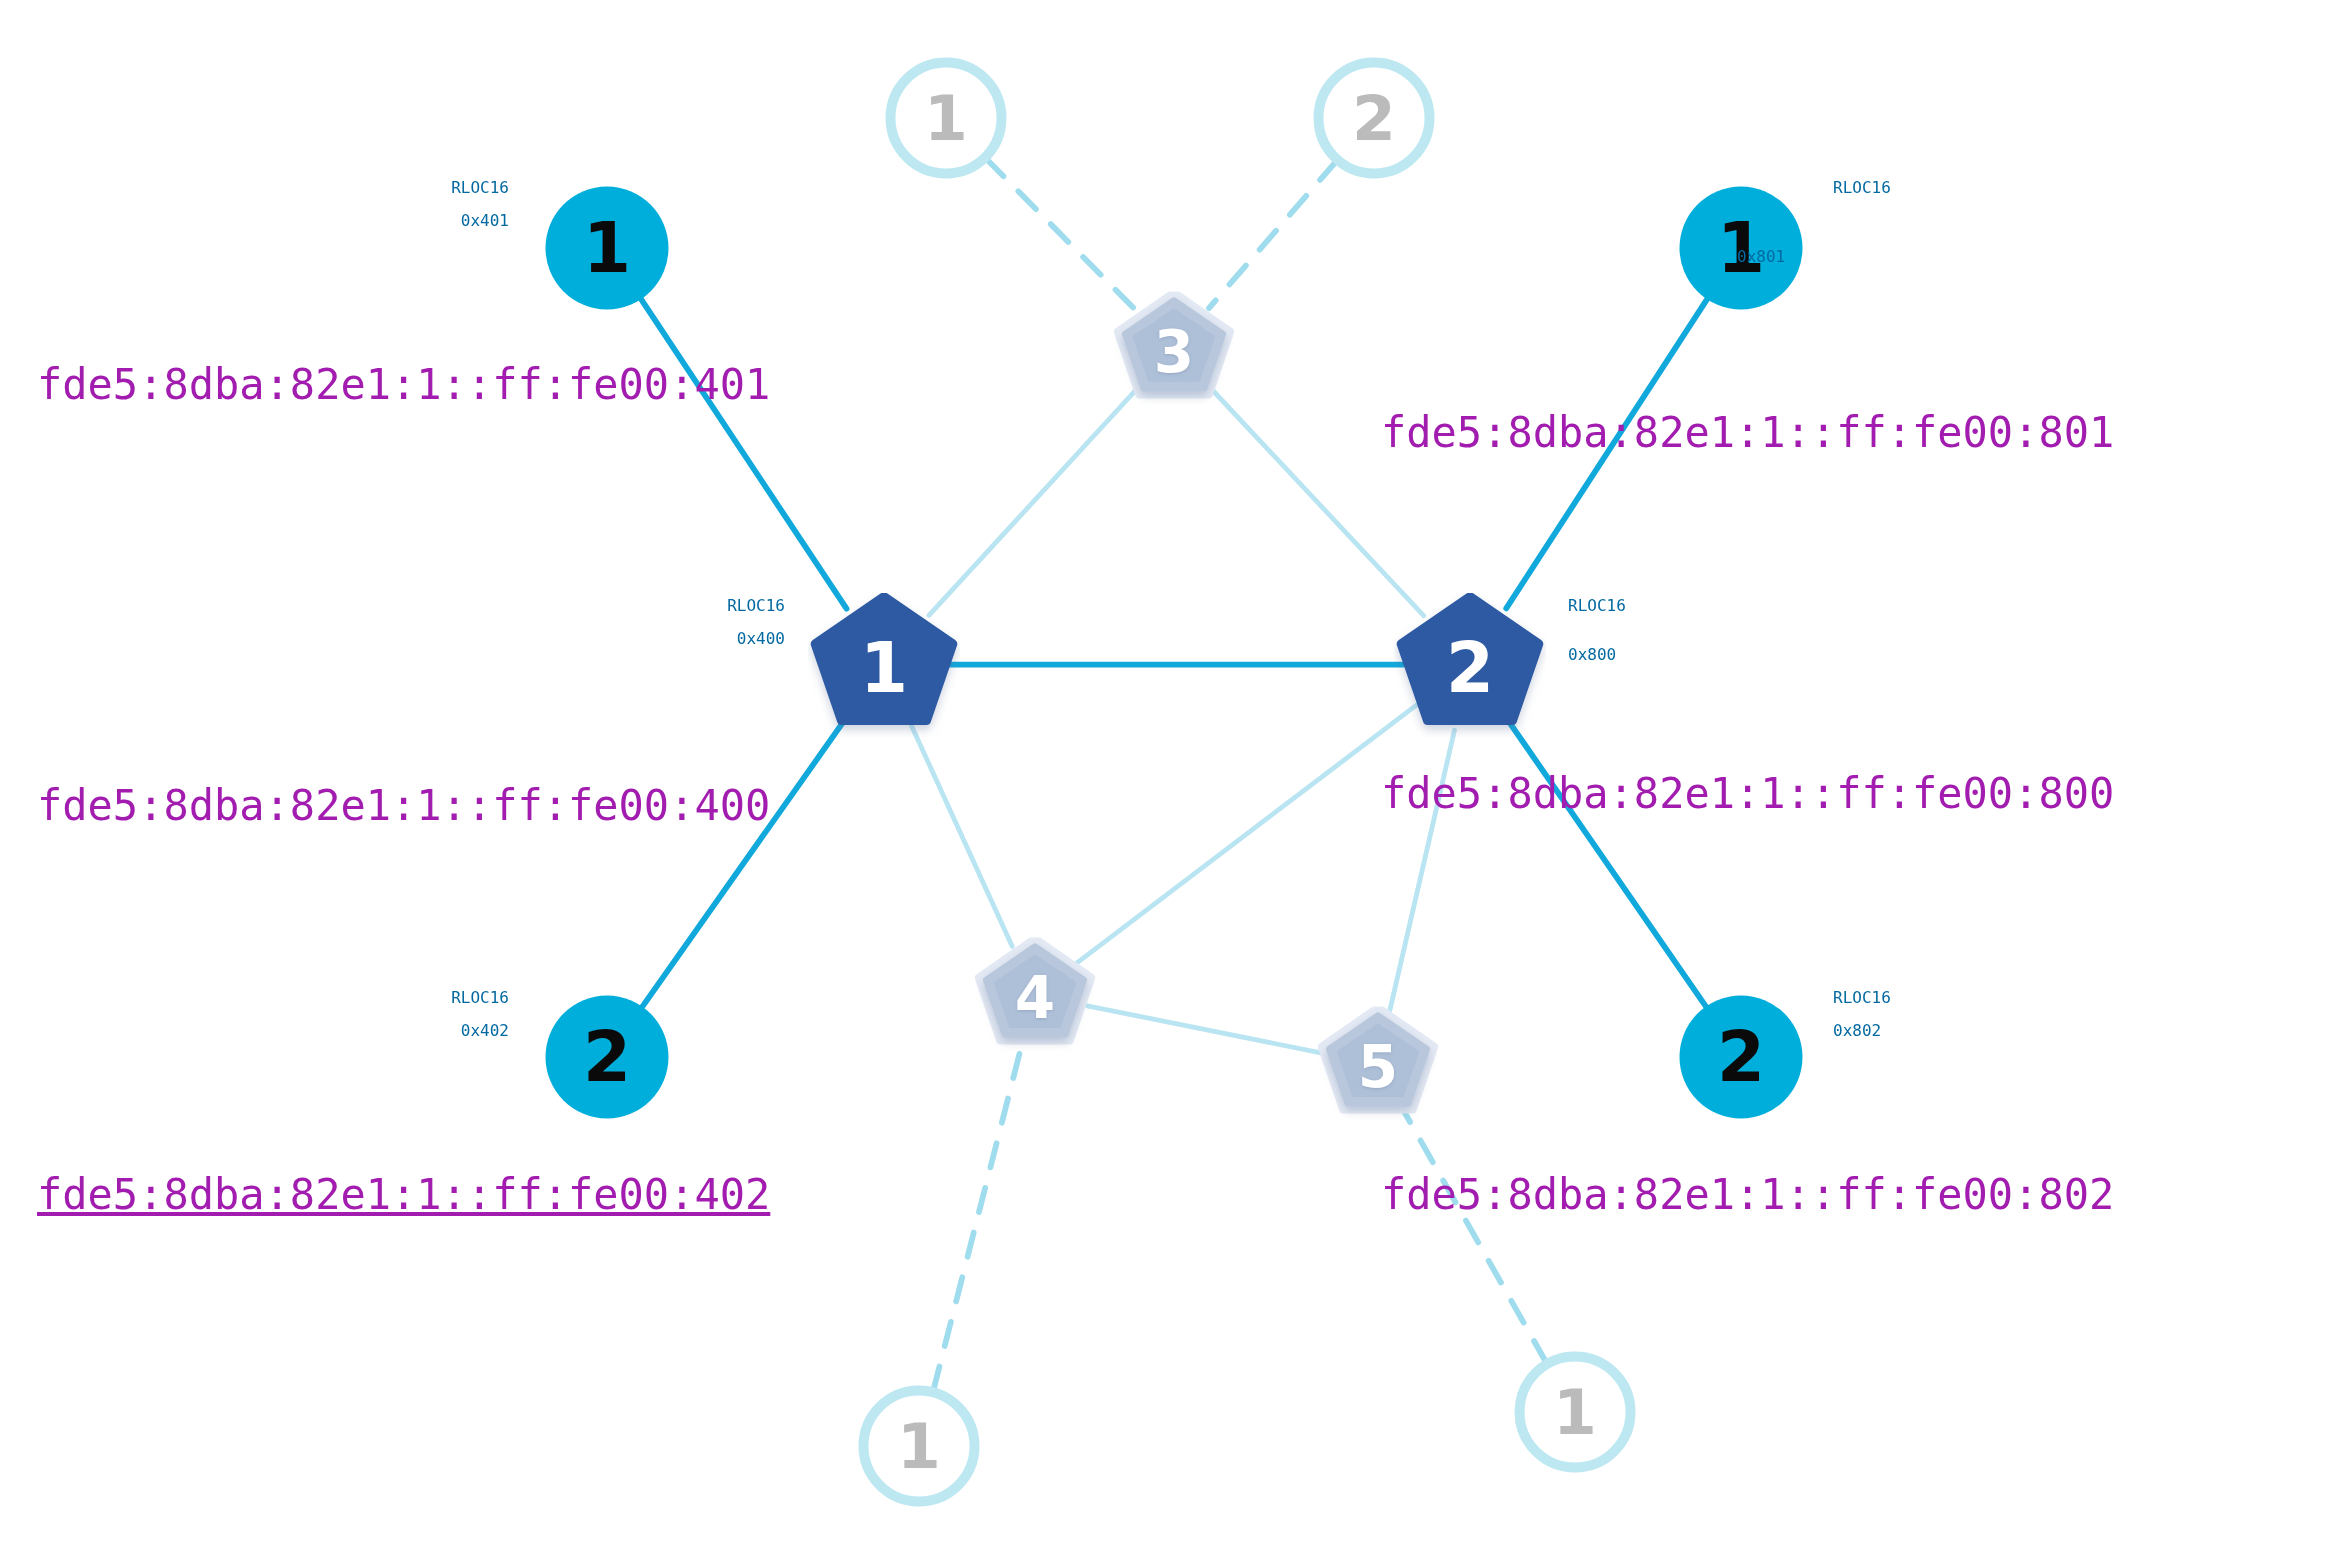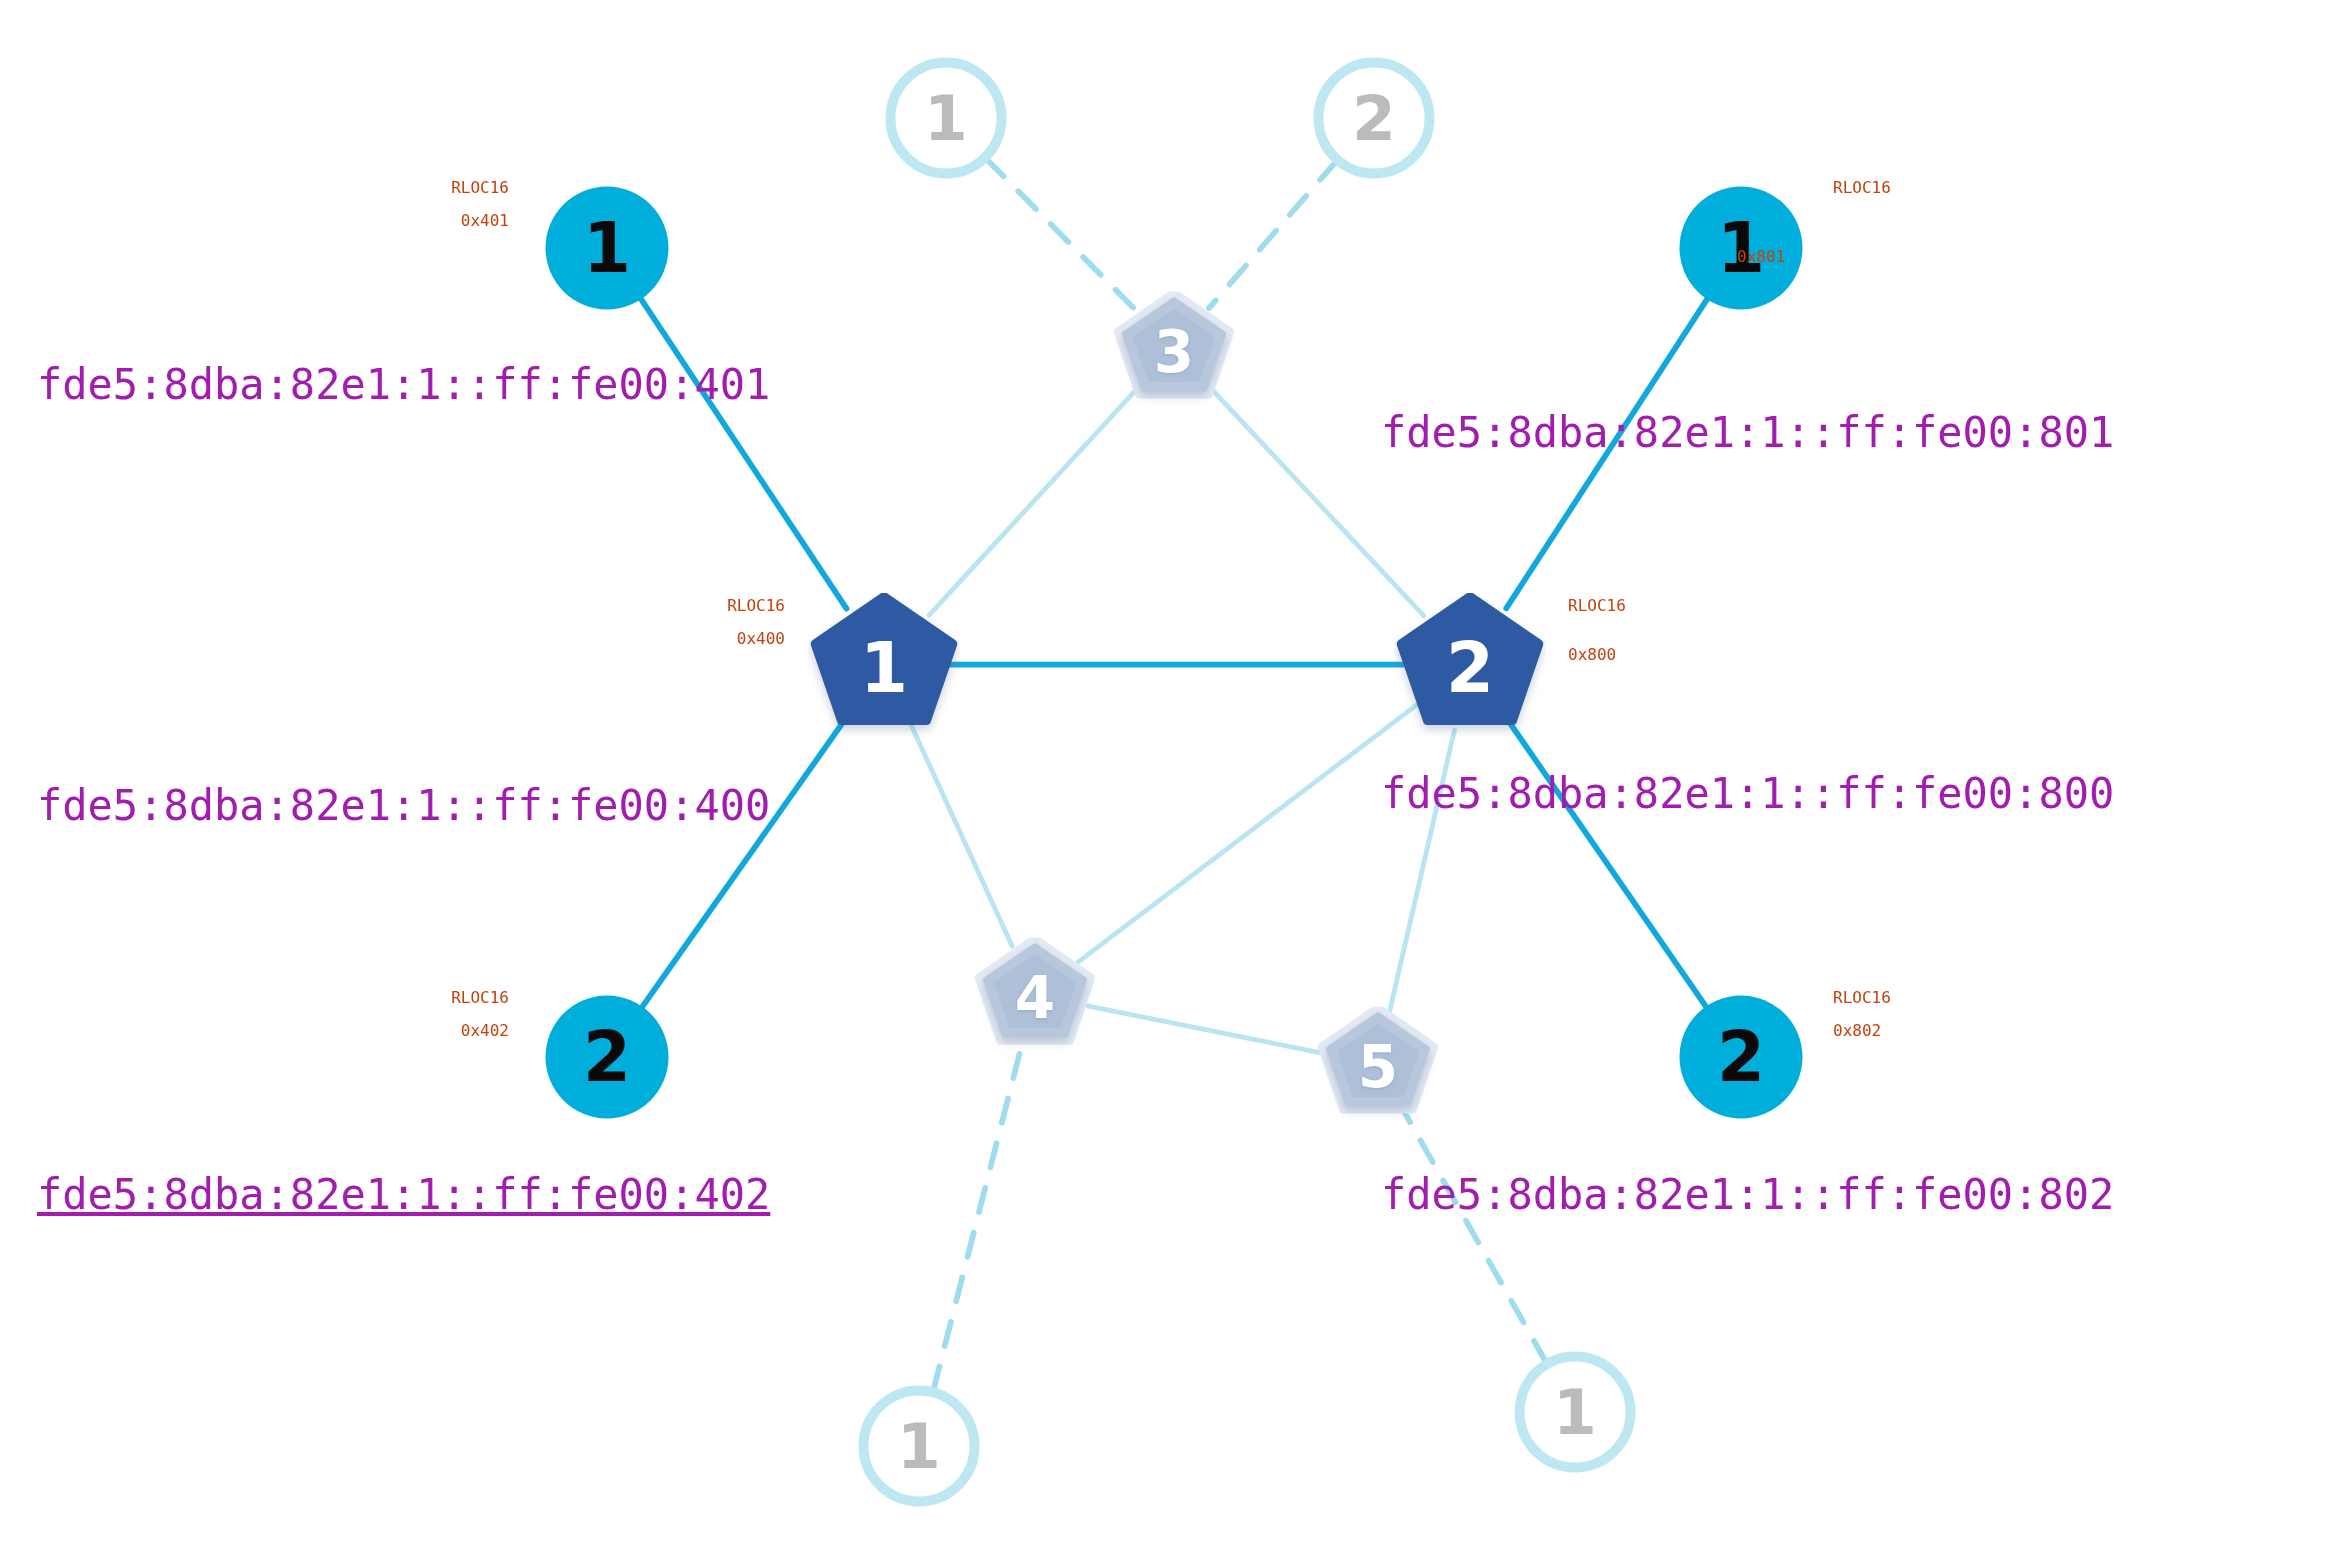--- a/index.html
+++ b/index.html
@@ -98,21 +98,21 @@
   }
   .ghost-node .node-num {
     font-size: 63px;
     color: #BBBBBB;
   }
 
   
   .label-block {
     position: absolute;
     white-space: nowrap;
-    color: #c2410c;
+    color: #0369a1;
   }
   .label-right { text-align: right; }
   .label-left  { text-align: left; }
 
   .ipv6-label {
     position: absolute;
     white-space: nowrap;
     font-family: "DejaVu Sans Mono", monospace;
     font-size: 42px;
     color: #a21caf;

